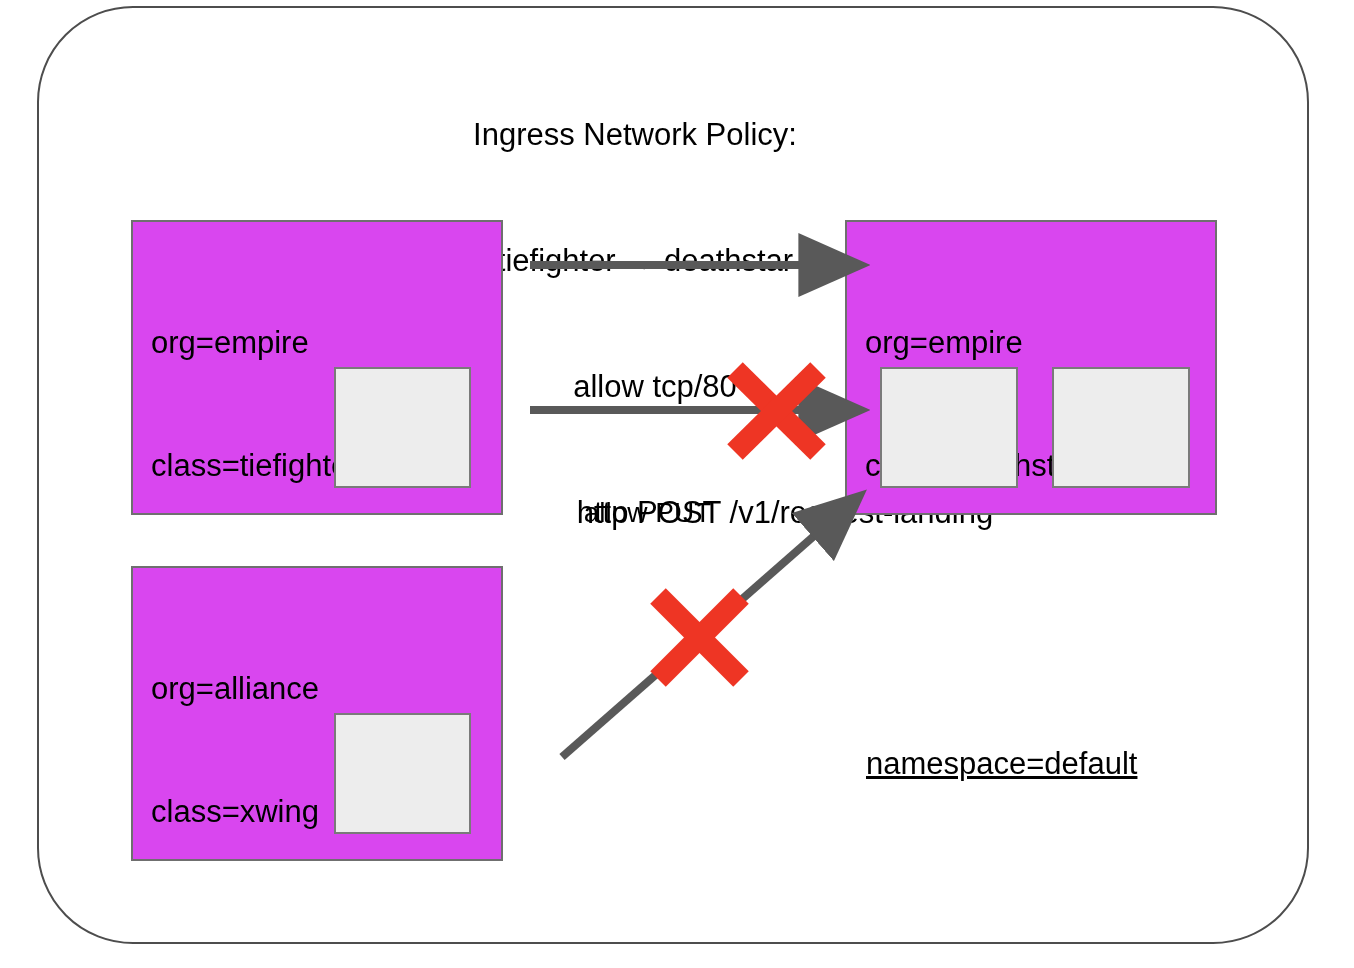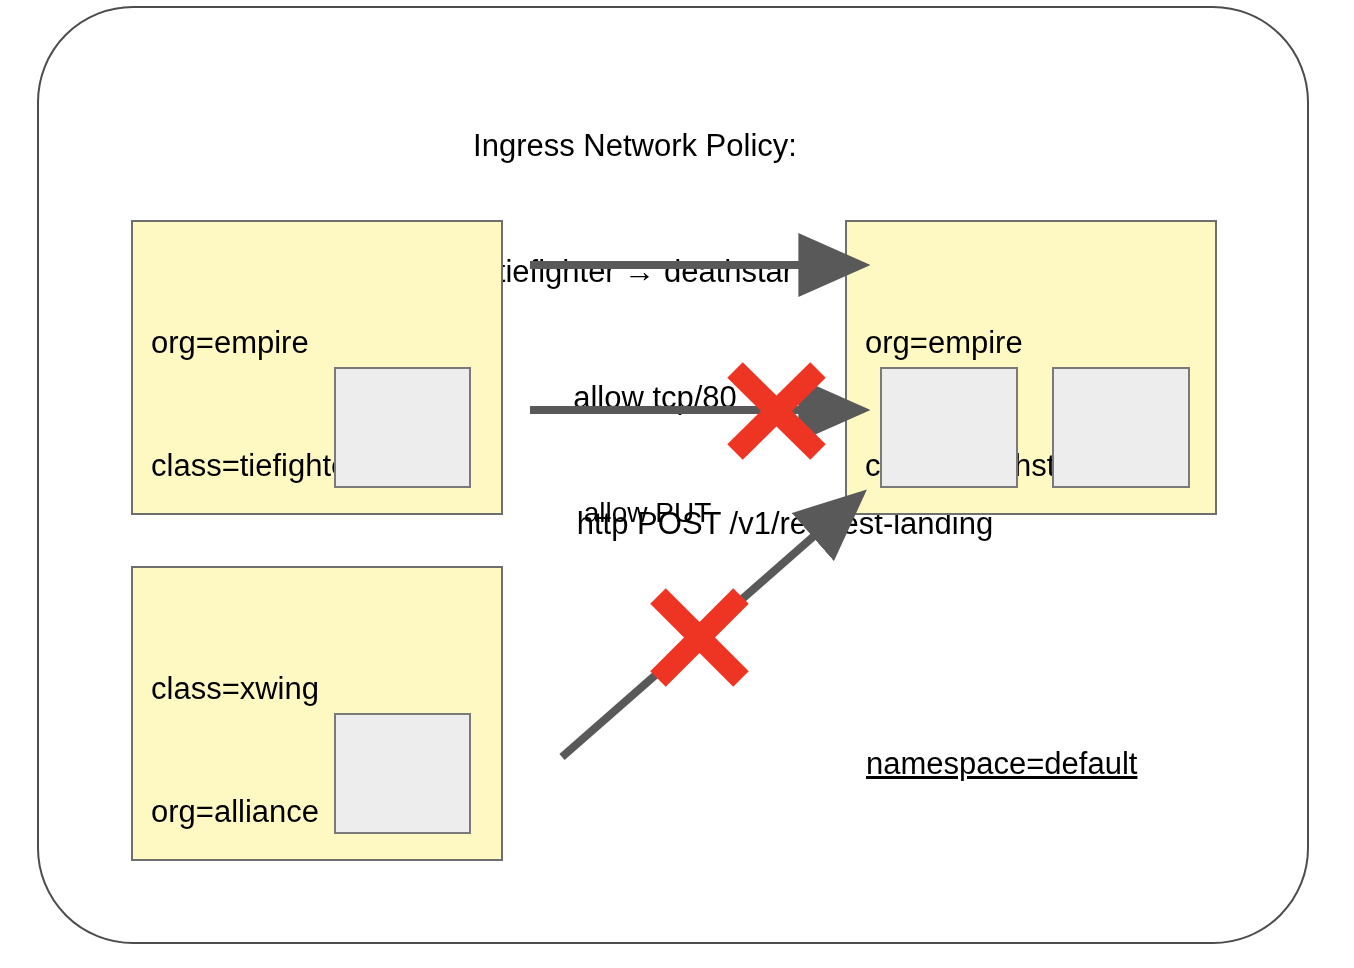--- a/index.html
+++ b/index.html
@@ -29,38 +29,38 @@
     border: 2px solid #4d4d4d;
     border-radius: 96px;
     box-sizing: border-box;
     background: transparent;
   }
 
   
   .policy-title {
     position: absolute;
     left: 300px;
-    top: 41px;
+    top: 30px;
     width: 860px;
     font-size: 31px;
     line-height: 42px;
     color: #000;
     white-space: pre;
   }
   .policy-title .l1 { display: block; text-align: center; padding-right: 190px; }
   .policy-title .l2 { display: block; text-align: center; padding-right: 170px; }
   .policy-title .l3 { display: block; text-align: center; padding-right: 150px; }
   .policy-title .l4 { display: block; text-align: center; padding-left: 110px; }
 
   
   .ep-box {
     position: absolute;
     border: 2px solid #6f6f6f;
     box-sizing: border-box;
-    background: #fef9c3;
+    background: #d946ef;
   }
   .ep-box.tiefighter { left: 131px; top: 220px; width: 372px; height: 295px; }
   .ep-box.xwing      { left: 131px; top: 566px; width: 372px; height: 295px; }
   .ep-box.deathstar  { left: 845px; top: 220px; width: 372px; height: 295px; }
 
   .ep-labels {
     position: absolute;
     left: 18px;
     top: 18px;
     font-size: 31px;
@@ -130,22 +130,22 @@
   <div class="ep-box tiefighter">
     <div class="ep-labels">
       <span>org=empire</span>
       <span>class=tiefighter</span>
     </div>
     <div class="pod p1"></div>
   </div>
 
   <div class="ep-box xwing">
     <div class="ep-labels">
+      <span>org=alliance</span>
       <span>class=xwing</span>
-      <span>org=alliance</span>
     </div>
     <div class="pod p1"></div>
   </div>
 
   <div class="ep-box deathstar">
     <div class="ep-labels">
       <span>org=empire</span>
       <span>class=deathstar</span>
     </div>
     <div class="pod p1"></div>

